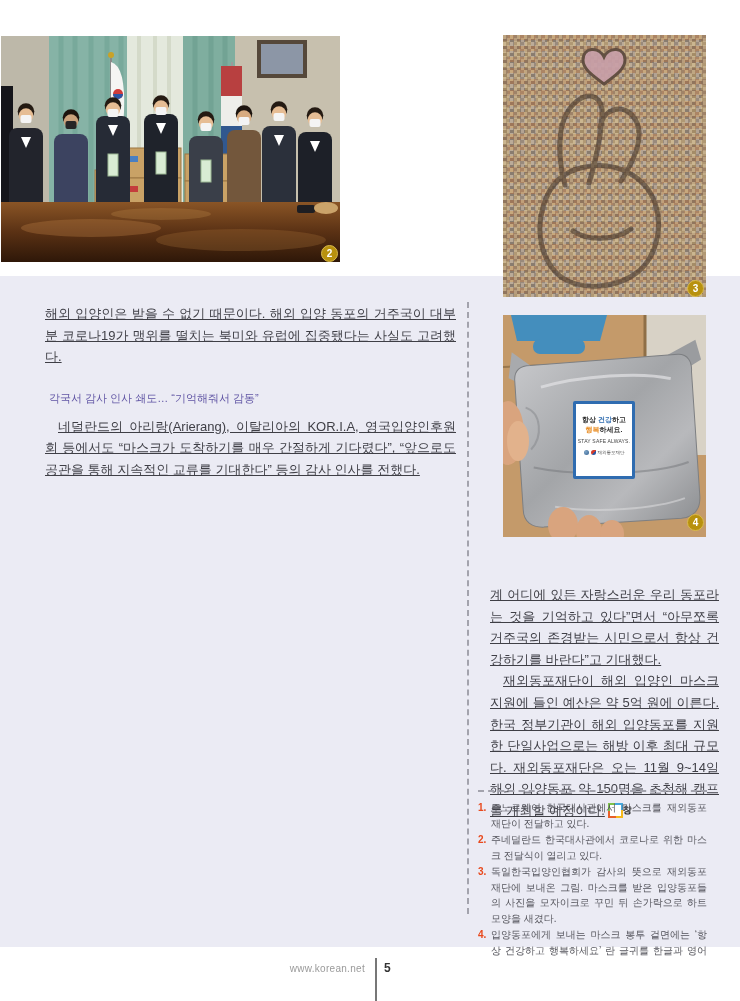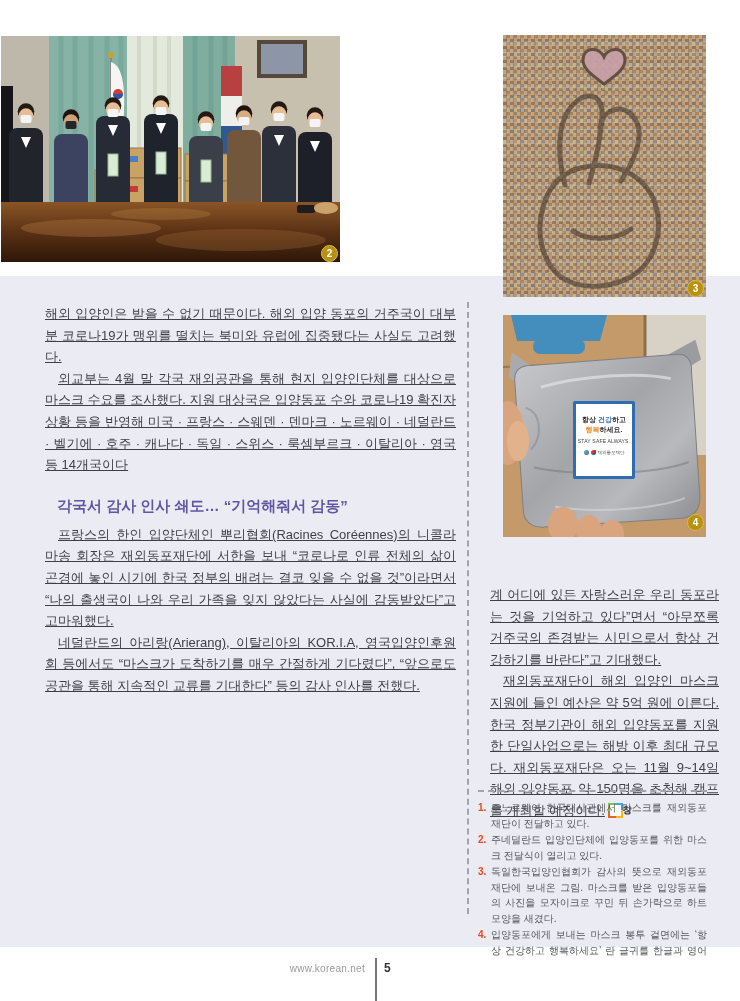--- a/index.html
+++ b/index.html
@@ -40,21 +40,21 @@
             background:radial-gradient(circle at 35% 35%, #7fa6c8, #33608f);}
   .logo-mark{display:inline-block;width:5px;height:5px;border-radius:50% 0 50% 50%;
              background:linear-gradient(135deg,#d23c2e 50%,#2d56a0 50%);}
   .logo-txt{font-size:4.5px;color:#555;}
 
   .col-left{position:absolute;left:45px;top:303px;width:411px;}
   .col-right{position:absolute;left:490px;top:584px;width:229px;}
   p.body{margin:0;font-size:13px;line-height:21.6px;color:#3f3f46;text-align:justify;
          word-break:break-all;text-decoration:underline;}
   p.indent{text-indent:13px;}
-  h2.heading{margin:21px 0 9px 12px;font-size:15px;line-height:18px;font-weight:bold;color:#6055a4;}
+  h2.heading{margin:21px 0 9px 4px;font-size:11px;line-height:18px;font-weight:normal;color:#6055a4;}
 
   .divider{position:absolute;left:467px;top:302px;height:612px;width:0;
            border-left:2px dashed #a3a3ad;}
 
   .endmark{display:inline-block;width:15px;height:15px;margin-left:3px;vertical-align:-3px;
            background:conic-gradient(#46a7dc 0 25%, #f5b91e 0 50%, #e8602a 0 75%, #7ec24a 0 100%);
            position:relative;}
   .endmark-inner{position:absolute;inset:2px;background:#fff;font-size:9px;line-height:11px;
            text-align:center;color:#222;font-weight:bold;}
 
@@ -240,42 +240,40 @@
         <span class="logo-dot"></span>
         <span class="logo-mark"></span>
         <span class="logo-txt">재외동포재단</span>
       </div>
     </div>
     <div class="badge badge-package">4</div>
   </figure>
 
   <section class="col-left">
     <p class="body">해외 입양인은 받을 수 없기 때문이다. 해외 입양 동포의 거주국이 대부분 코로나19가 맹위를 떨치는 북미와 유럽에 집중됐다는 사실도 고려했다.</p>
-    <p class="body indent">외교부는 4월 말 각국 재외공관을 통해 현지 입양인단체를 대상으로 마스크 수요를 조사했다. 지원 대상국은 입양동포 수와 코로나19 확진자 상황 등을 반영해 미국 · 프랑스 · 스웨덴 · 덴마크 · 노르웨이 · 네덜란드 · 벨기에 · 호주 · 캐나다 · 독일 · 스위스 · 룩셈부르크 · 이탈리아 · 영국 등 14개국이다</p>
     <h2 class="heading">각국서 감사 인사 쇄도… “기억해줘서 감동”</h2>
-    <p class="body indent">프랑스의 한인 입양단체인 뿌리협회(Racines Coréennes)의 니콜라 마송 회장은 재외동포재단에 서한을 보내 “코로나로 인류 전체의 삶이 곤경에 놓인 시기에 한국 정부의 배려는 결코 잊을 수 없을 것”이라면서 “나의 출생국이 나와 우리 가족을 잊지 않았다는 사실에 감동받았다”고 고마워했다.</p>
     <p class="body indent">네덜란드의 아리랑(Arierang), 이탈리아의 KOR.I.A, 영국입양인후원회 등에서도 “마스크가 도착하기를 매우 간절하게 기다렸다”, “앞으로도 공관을 통해 지속적인 교류를 기대한다” 등의 감사 인사를 전했다.</p>
 
   </section>
 
   <div class="divider"></div>
 
   <section class="col-right">
     <p class="body">계 어디에 있든 자랑스러운 우리 동포라는 것을 기억하고 있다”면서 “아무쪼록 거주국의 존경받는 시민으로서 항상 건강하기를 바란다”고 기대했다.</p>
     <p class="body indent"><span>재외동포재단이 해외 입양인 마스크 지원에 들인 예산은 약 5억 원에 이른다. 한국 정부기관이 해외 입양동포를 지원한 단일사업으로는 해방 이후 최대 규모다. 재외동포재단은 오는 11월 9~14일 해외 입양동포 약 150명을 초청해 캠프를 개최할 예정이다.</span><span class="endmark"><span class="endmark-inner">창</span></span></p>
   </section>
 
   <aside class="footnotes">
     <div class="fn">
         <span class="num">1.</span>
         <span class="txt">주노르웨이 한국대사관에서 마스크를 재외동포재단이 전달하고 있다.</span>
       </div>
     <div class="fn">
         <span class="num">2.</span>
-        <span class="txt">주네덜란드 입양인단체에 입양동포를 위한 마스크 전달식이 열리고 있다.</span>
+        <span class="txt">주네덜란드 한국대사관에서 코로나로 위한 마스크 전달식이 열리고 있다.</span>
       </div>
     <div class="fn">
         <span class="num">3.</span>
         <span class="txt">독일한국입양인협회가 감사의 뜻으로 재외동포재단에 보내온 그림. 마스크를 받은 입양동포들의 사진을 모자이크로 꾸민 뒤 손가락으로 하트 모양을 새겼다.</span>
       </div>
     <div class="fn">
         <span class="num">4.</span>
         <span class="txt">입양동포에게 보내는 마스크 봉투 겉면에는 ‘항상 건강하고 행복하세요’ 란 글귀를 한글과 영어로 적어넣었다.</span>
       </div>
   </aside>

